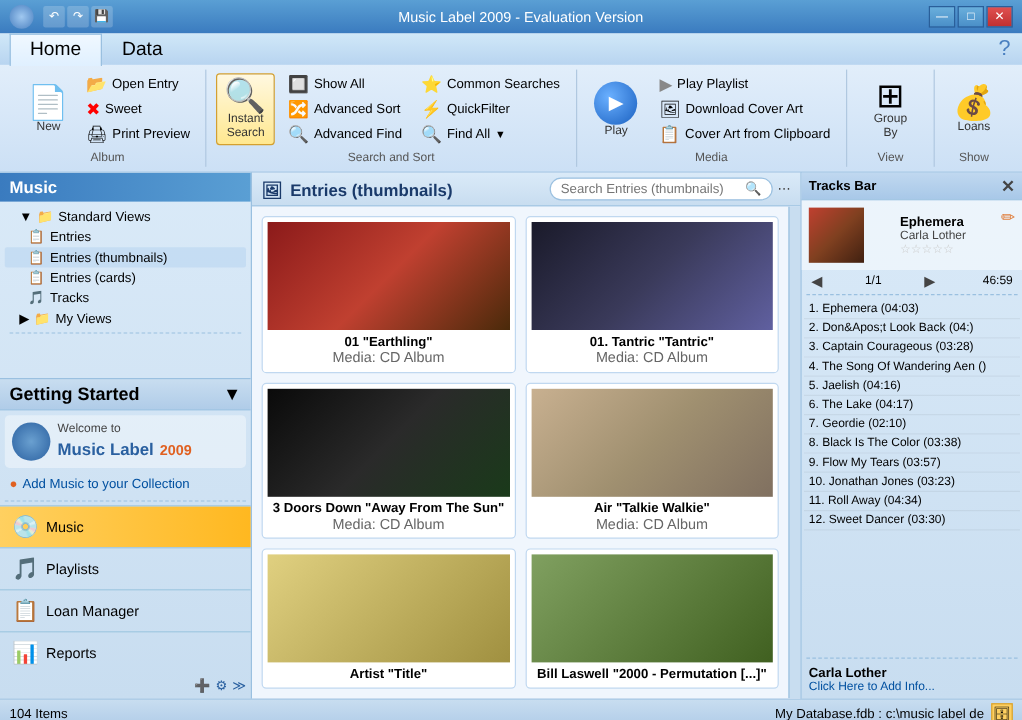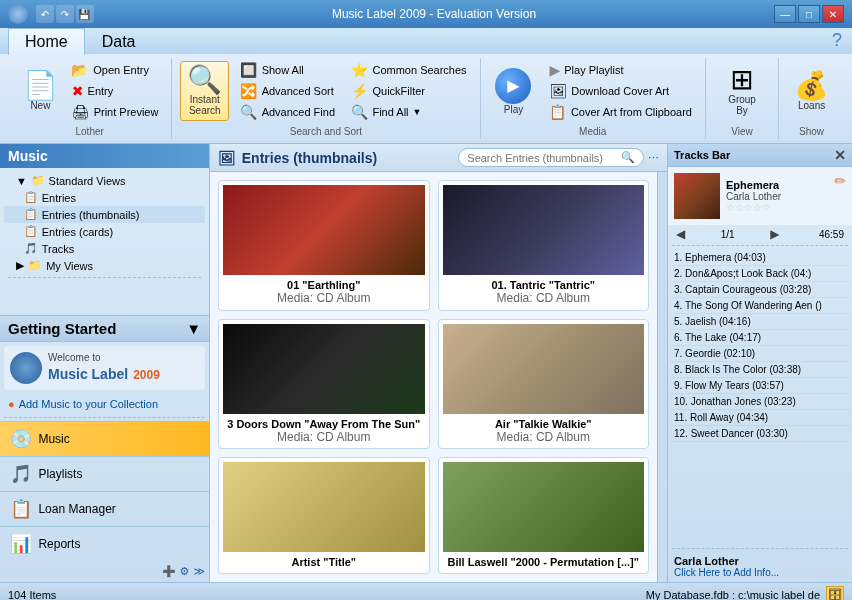--- a/index.html
+++ b/index.html
@@ -121,21 +121,21 @@
       border-left: 1px solid #9ac0e0; display: flex; flex-direction: column;
     }
     .tracks-header {
       display: flex; align-items: center; justify-content: space-between;
       padding: 3px 6px; background: linear-gradient(to bottom, #c0d8f0, #a8c8e8);
       border-bottom: 1px solid #9ac0e0; font-weight: bold; font-size: 11px;
     }
     .tracks-close { cursor: pointer; color: #444; font-size: 14px; }
     .now-playing { display: flex; align-items: center; gap: 6px; padding: 6px; background: rgba(255,255,255,0.5); }
     .album-art-small { width: 46px; height: 46px; background: #c04030; flex-shrink: 0; display: flex; align-items: center; justify-content: center; overflow: hidden; }
-    .track-info { flex: 1; }
+    .track-info { flex: 1; margin-left: 24px; }
     .track-title { font-weight: bold; font-size: 11px; }
     .track-artist { font-size: 10px; color: #444; }
     .track-stars { font-size: 10px; color: #ccc; }
     .prev-next { display: flex; align-items: center; justify-content: space-between; padding: 2px 8px; }
     .prev-next-btn { cursor: pointer; font-size: 12px; color: #444; }
     .tracks-list { flex: 1; overflow-y: auto; padding: 2px; }
     .track-list-item { padding: 2px 4px; font-size: 10px; cursor: pointer; border-bottom: 1px solid rgba(0,0,0,0.05); }
     .tracks-bar-divider { border-top: 1px dashed #9ac0e0; margin: 2px 4px; }
     .artist-section { padding: 4px 6px; }
     .artist-section-title { font-weight: bold; font-size: 11px; background: linear-gradient(to bottom, #c0d8f0, #a8c8e8); padding: 2px 4px; margin-bottom: 4px; }
@@ -196,29 +196,29 @@
           <div class="ribbon-btn-icon">📄</div>
           <div class="ribbon-btn-label">New</div>
         </div>
         <div class="ribbon-sub-group">
           <div class="ribbon-sub-btn">
             <span class="icon">📂</span>
             <span>Open Entry</span>
           </div>
           <div class="ribbon-sub-btn">
             <span class="icon" style="color:red;">✖</span>
-            <span>Entry</span>
+            <span>Sweet</span>
           </div>
           <div class="ribbon-sub-btn">
             <span class="icon">🖨</span>
             <span>Print Preview</span>
           </div>
         </div>
       </div>
-      <div class="ribbon-group-label">Lother</div>
+      <div class="ribbon-group-label">Album</div>
     </div>
 
     <div class="ribbon-group">
       <div class="ribbon-group-content">
         <div class="ribbon-btn ribbon-btn-large ribbon-highlighted" style="margin-right:4px;">
           <div class="ribbon-btn-icon">🔍</div>
           <div class="ribbon-btn-label">Instant<br>Search</div>
         </div>
         <div class="ribbon-sub-group">
           <div class="ribbon-sub-btn">

